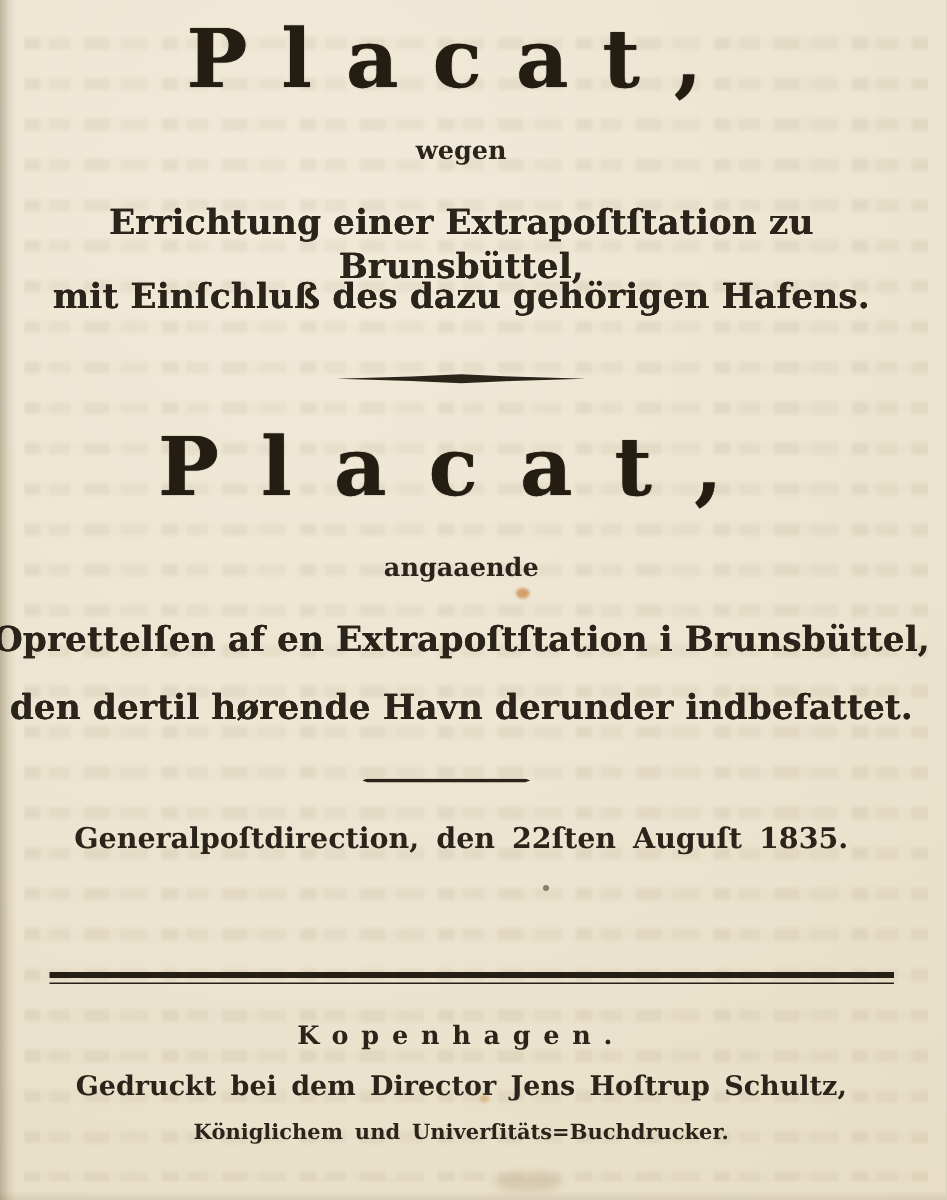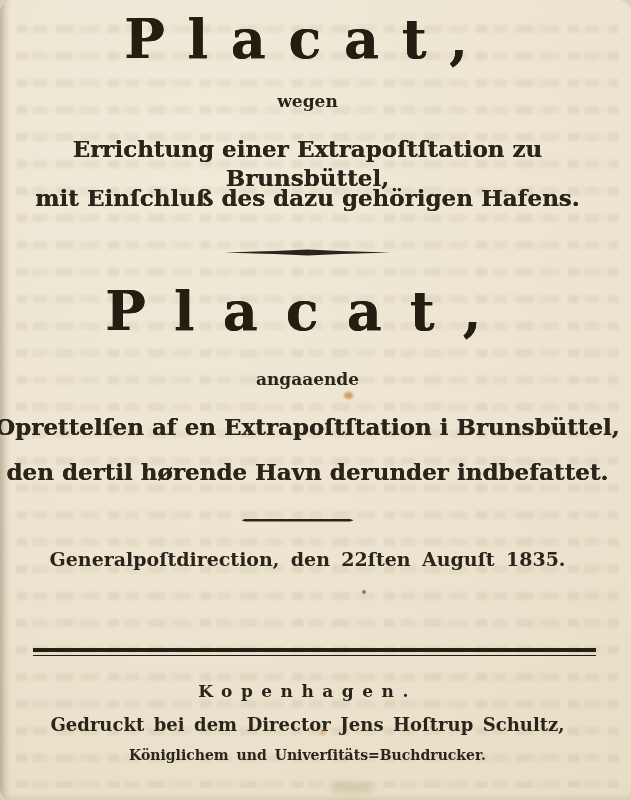--- a/index.html
+++ b/index.html
@@ -10,21 +10,20 @@
   html,body{margin:0;padding:0;background:#d8d0bc;}
   .page{
     position:relative;
     width:631px;height:800px;
     margin:0 auto;
     overflow:hidden;
     background:
       radial-gradient(130% 110% at 32% 18%, #f1ead9 0%, #ece4d0 52%, #e6dcc3 100%);
     font-family:"DejaVu Serif", serif;
     color:var(--ink);
-    border-radius:12px;
   }
   
   .edge-left{
     position:absolute;left:0;top:0;bottom:0;width:11px;
     background:linear-gradient(90deg, rgba(100,84,50,.34), rgba(100,84,50,.10) 55%, rgba(100,84,50,0));
   }
   .edge-bottom{
     position:absolute;left:0;right:0;bottom:0;height:6px;
     background:linear-gradient(0deg, rgba(100,84,50,.12), rgba(100,84,50,0));
   }

